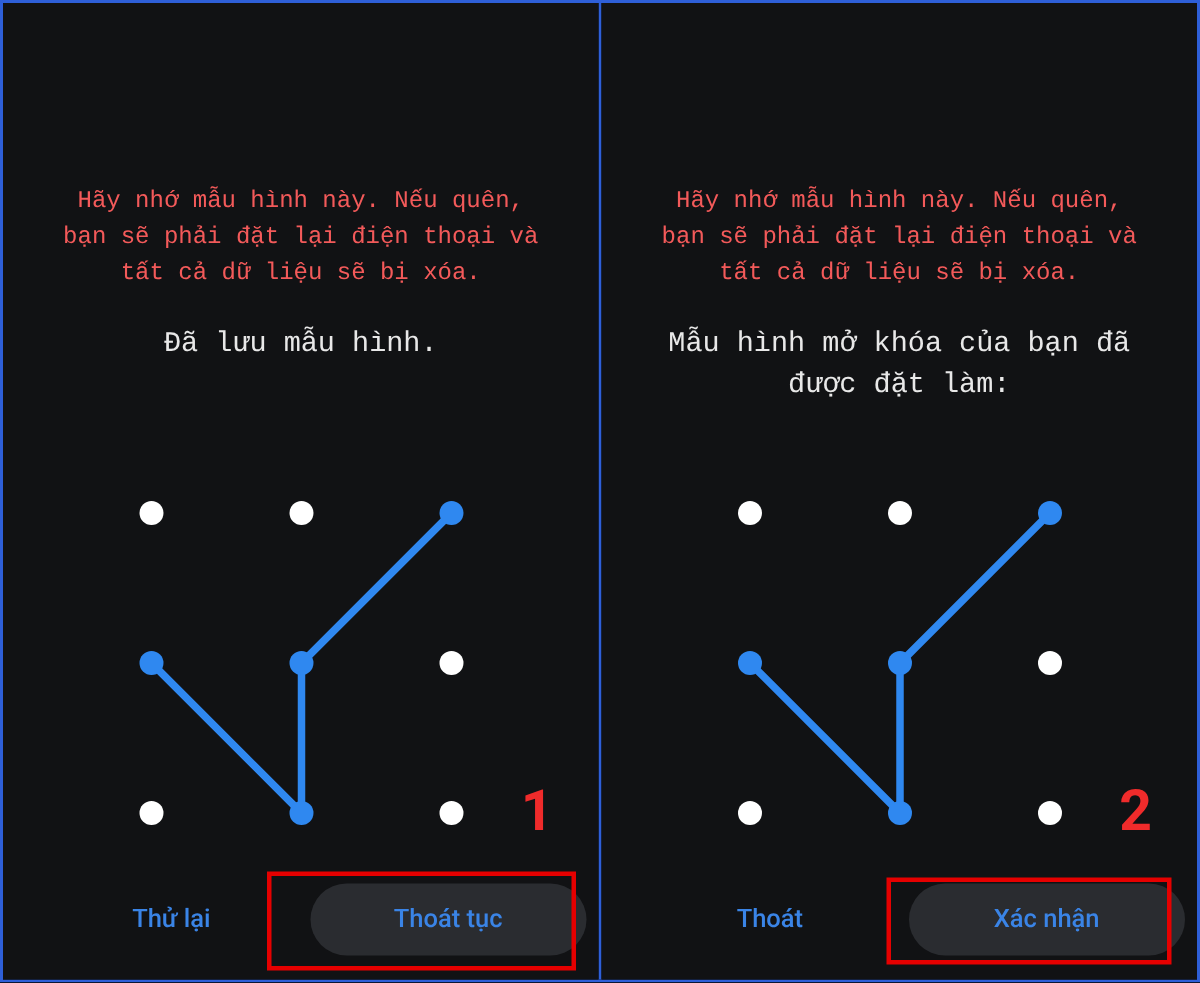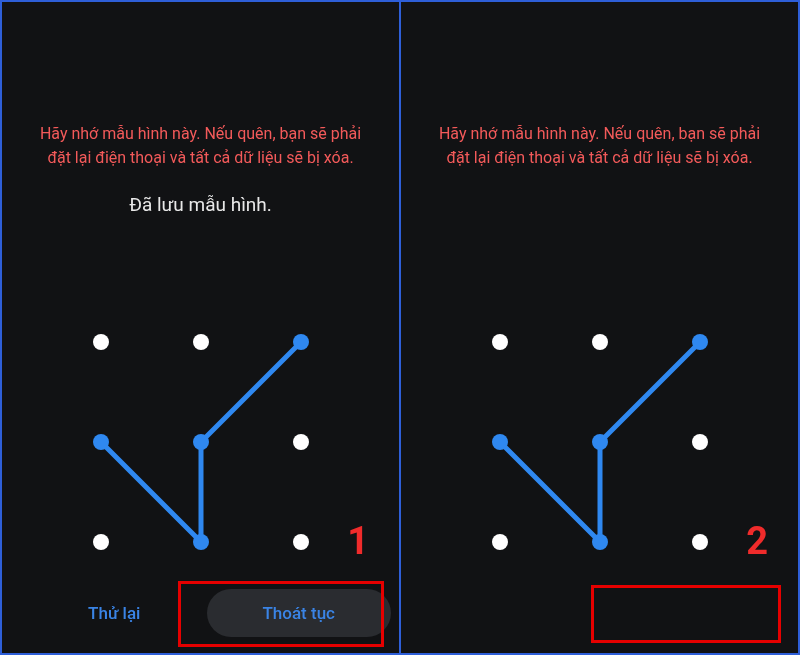--- a/index.html
+++ b/index.html
@@ -24,20 +24,21 @@
     display: flex;
     flex-direction: column;
   }
   .divider {
     width: 2px;
     background: #2e5fd8;
   }
   .text-block {
     padding: 120px 32px 0 32px;
     text-align: center;
+    font-family: Liberation Mono, monospace;
   }
   .warning {
     color: #f35a5a;
     font-size: 16px;
     line-height: 1.5;
     margin-bottom: 22px;
   }
   .subtitle {
     color: #e8e8e8;
     font-size: 19px;
@@ -140,31 +141,36 @@
       <div class="btn btn-primary">Thoát tục</div>
     </div>
     <div class="highlight-box" style="left:176px; bottom:6px; width:206px; height:66px;"></div>
   </div>
 
   <div class="divider"></div>
 
   <div class="panel">
     <div class="text-block">
       <p class="warning">Hãy nhớ mẫu hình này. Nếu quên, bạn sẽ phải đặt lại điện thoại và tất cả dữ liệu sẽ bị xóa.</p>
+      <p class="subtitle">Mẫu hình mở khóa của bạn đã được đặt làm:</p>
     </div>
     <div class="pattern-area pattern-right">
         <svg class="lines" width="240" height="240">
           <path d="M20 120 L120 220 L120 120 L220 20 " stroke="#2f88f0" stroke-width="5" fill="none" stroke-linecap="round" stroke-linejoin="round"></path>
         </svg>
         <div class="dot white" style="left: 12px; top: 12px;"></div>
         <div class="dot white" style="left: 112px; top: 12px;"></div>
         <div class="dot blue" style="left: 212px; top: 12px;"></div>
         <div class="dot blue" style="left: 12px; top: 112px;"></div>
         <div class="dot blue" style="left: 112px; top: 112px;"></div>
         <div class="dot white" style="left: 212px; top: 112px;"></div>
         <div class="dot white" style="left: 12px; top: 212px;"></div>
         <div class="dot blue" style="left: 112px; top: 212px;"></div>
         <div class="dot white" style="left: 212px; top: 212px;"></div>
       </div>
     <div class="step-badge">2</div>
+    <div class="button-bar">
+      <div class="btn btn-secondary">Thoát</div>
+      <div class="btn btn-primary">Xác nhận</div>
+    </div>
     <div class="highlight-box" style="left:190px; bottom:10px; width:190px; height:58px;"></div>
   </div>
 </div>
 
 </body></html>

